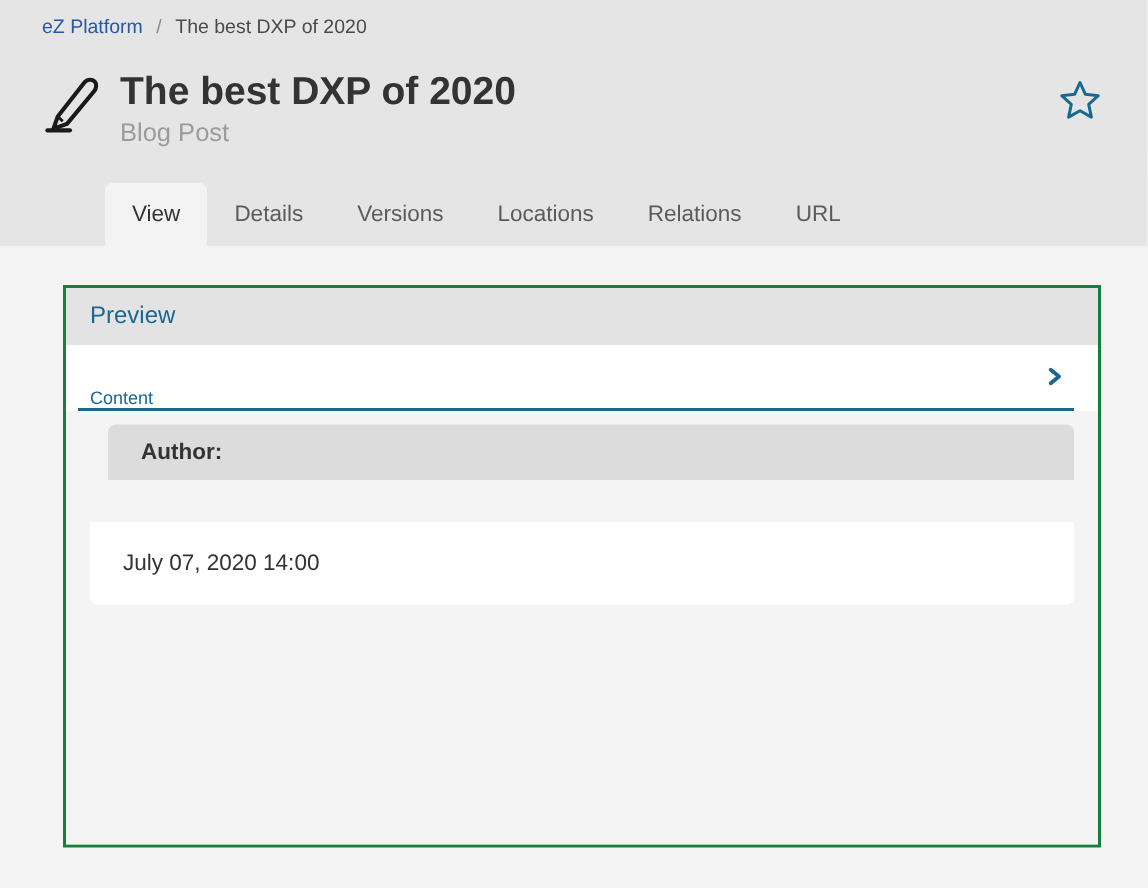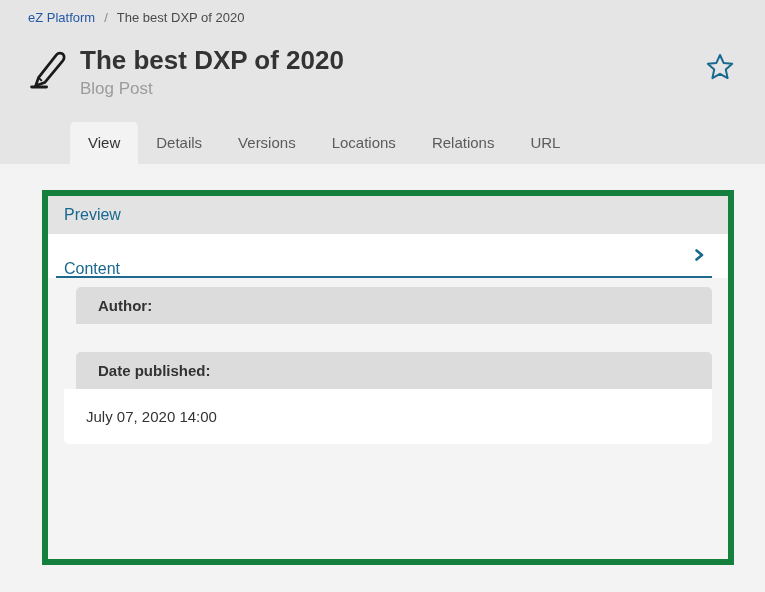--- a/index.html
+++ b/index.html
@@ -42,21 +42,21 @@
     color: #333;
   }
 
   
   .tab-content { background: #f3f3f3; flex: 1; position: relative; }
 
   .panel {
     margin: 26px 31px 0 42px;
     width: 692px;
     height: 375px;
-    border: 6px solid #15803d;
+    border: 2px solid #15803d;
     background: #fff;
     display: flex;
     flex-direction: column;
     overflow: hidden;
   }
 
   .preview-header {
     height: 38px;
     background: #e3e3e3;
     display: flex;
@@ -72,21 +72,21 @@
     height: 44px;
     border-bottom: 2px solid #1e6a8e;
     display: flex;
     align-items: center;
     justify-content: space-between;
     padding: 0 6px 0 8px;
     cursor: pointer;
     background: #fff;
     flex: 0 0 auto;
   }
-  .acc-label { font-size: 16px; color: #19688f; margin-top: 28px; }
+  .acc-label { font-size: 12px; color: #19688f; margin-top: 28px; }
   .chev { width: 14px; height: 14px; }
 
   .expanded {
     background: #f4f4f4;
     flex: 1;
     padding: 9px 16px 0;
   }
 
   .field-card { margin-bottom: 28px; }
   .card-header {
@@ -157,19 +157,18 @@
     </div>
 
 
     <div class="expanded">
 
       <div class="field-card">
         <div class="card-header">Author:</div>
       </div>
 
       <div class="field-card">
-        <div class="card-header">Date published:</div>
         <div class="card-body">July 07, 2020 14:00</div>
       </div>
 
     </div>
   </div>
 </div>
 
 </body></html>

